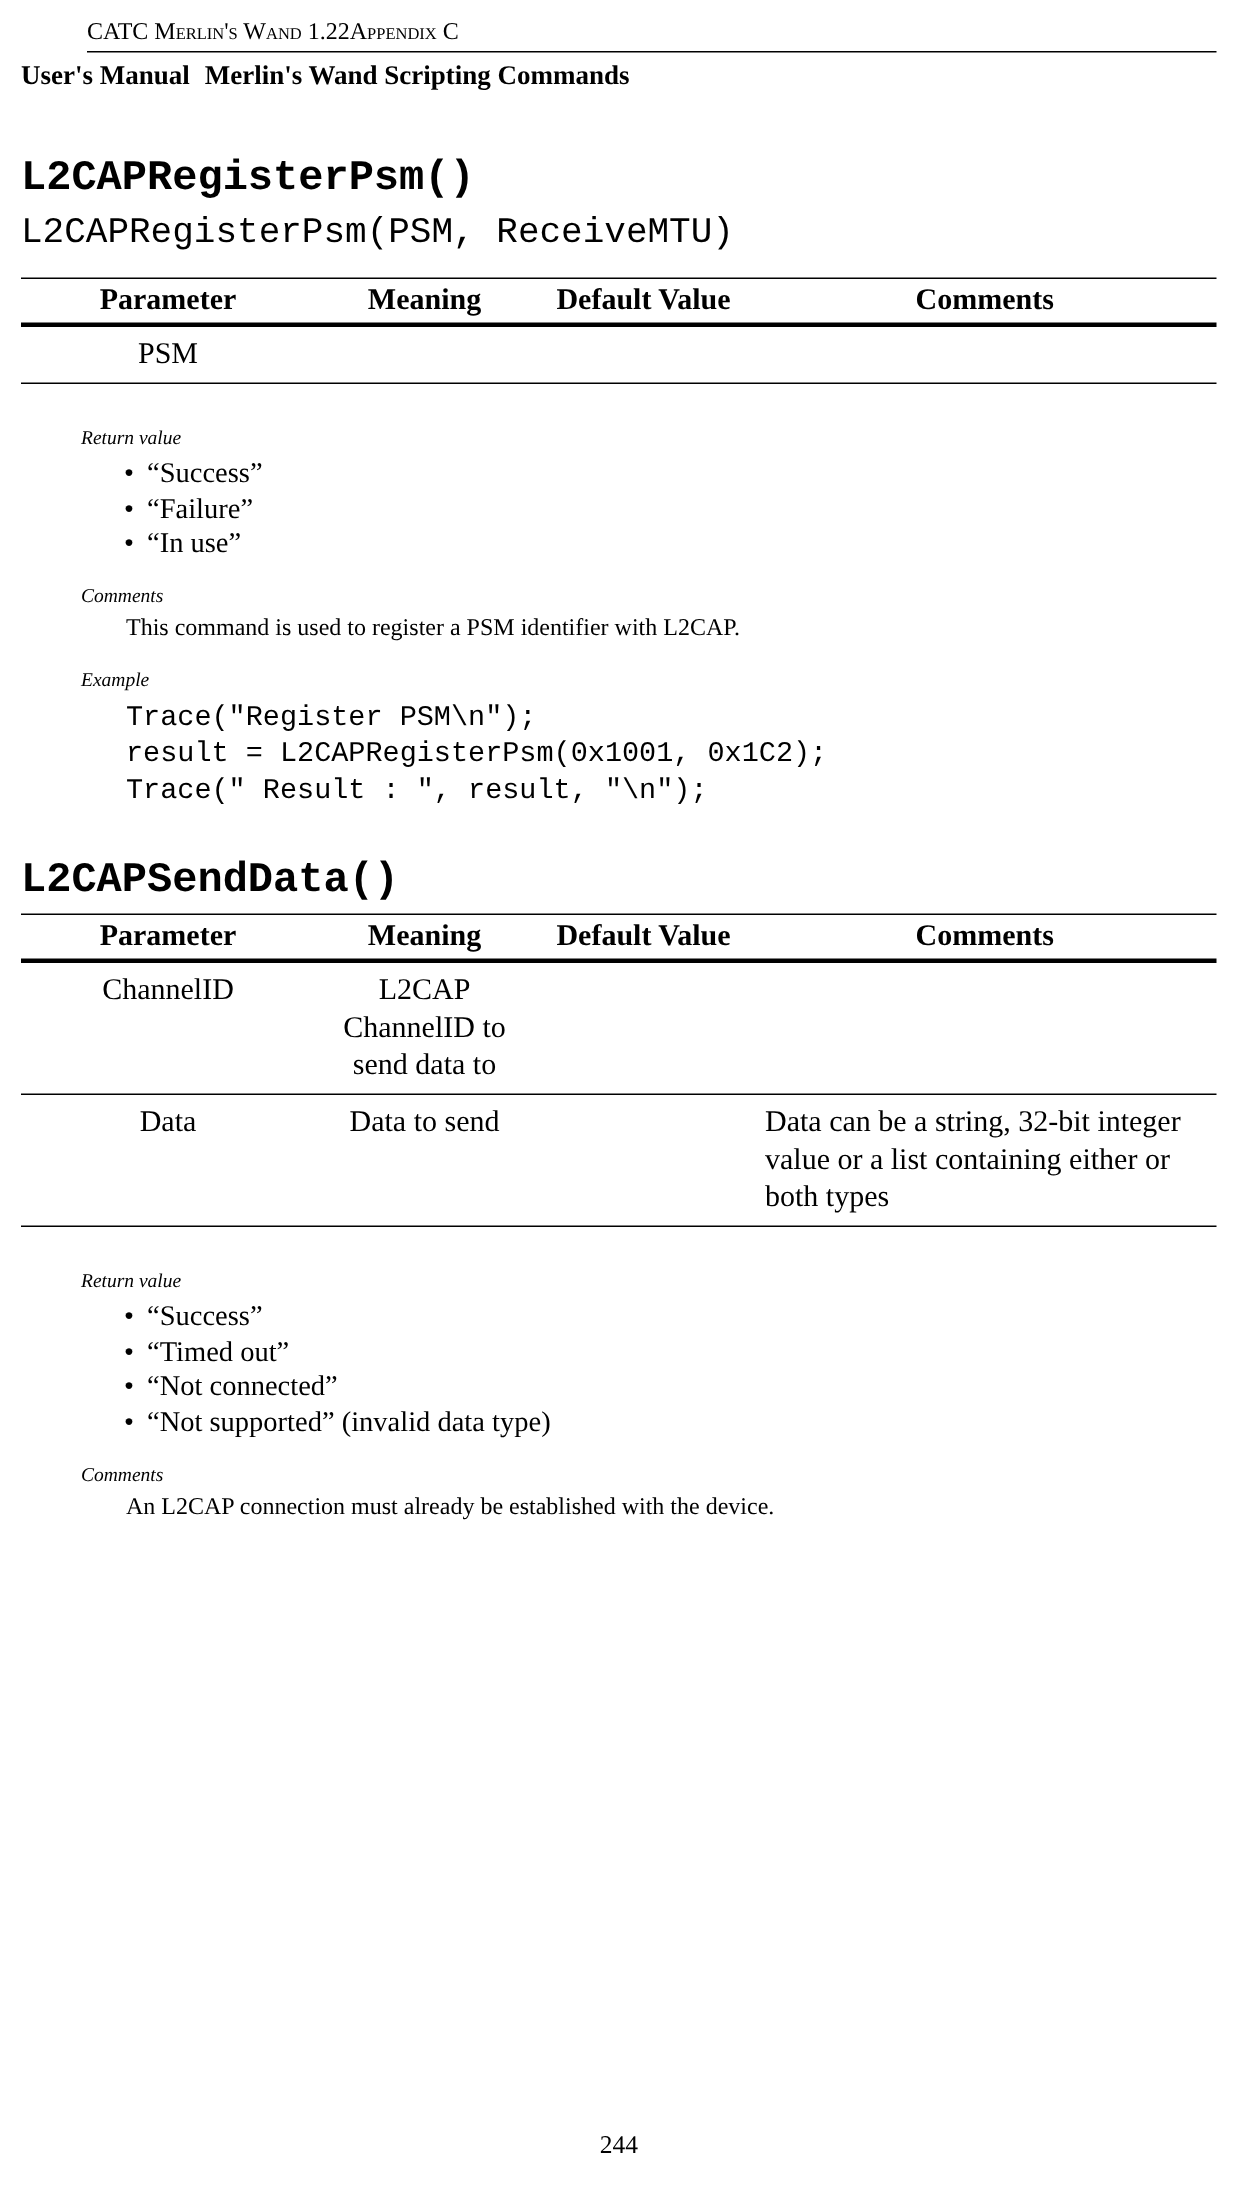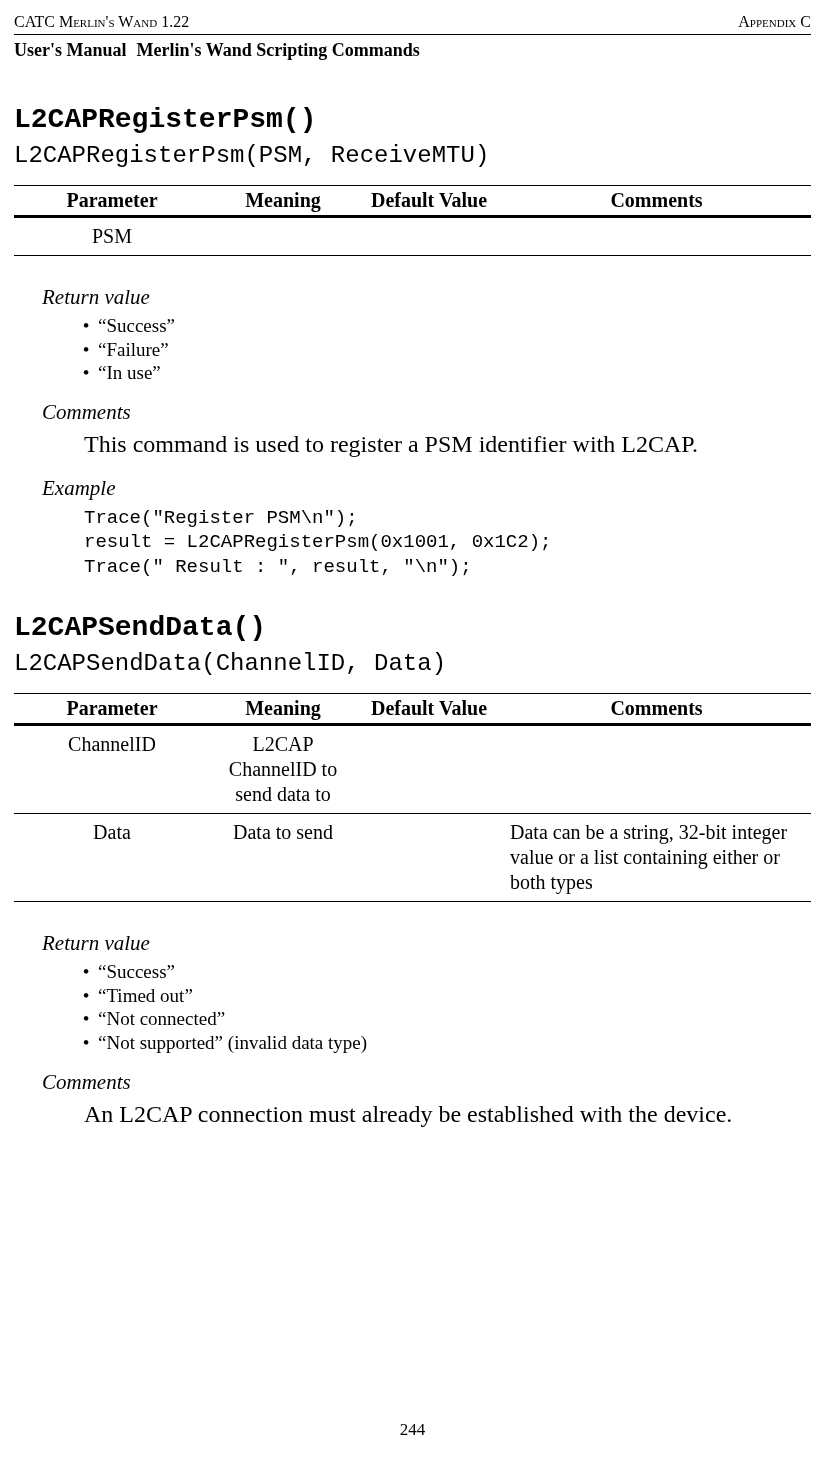--- a/index.html
+++ b/index.html
@@ -15,25 +15,26 @@
       color: #000;
     }
     .page {
       padding: 12px 14px 0 14px;
       position: relative;
       height: 1450px;
       box-sizing: border-box;
     }
     .header {
       display: flex;
-      justify-content: space-between;
+      justify-content: flex-start;
       font-size: 16px;
       border-bottom: 1.5px solid #000;
       padding-bottom: 2px;
       margin-bottom: 4px;
+      margin-left: 44px;
     }
     .header-left-top { font-variant: small-caps; }
     .header-right-top { font-variant: small-caps; text-align: right; }
     .header-row2 {
       display: flex;
       justify-content: flex-start;
       font-size: 18px;
       margin-bottom: 40px;
       gap: 10px;
     }
@@ -78,36 +79,36 @@
       padding: 6px 8px 6px 8px;
       vertical-align: top;
     }
     table.param td.c-param { text-align: center; width: 180px; }
     table.param td.c-mean { text-align: center; width: 130px; }
     table.param td.c-def   { text-align: center; width: 130px; }
     table.param td.c-comm  { text-align: left; }
 
     .section-label {
       font-style: italic;
-      font-size: 21px;
-      margin: 14px 0 4px 28px;
+      font-size: 13px;
+      margin: 14px 0 4px 40px;
     }
     ul.bullets {
       list-style: none;
       padding: 0;
       margin: 0 0 0 60px;
     }
     ul.bullets li::before {
       content: "•";
       display: inline-block;
       width: 24px;
       text-align: center;
     }
     .body-para {
-      font-size: 24px;
+      font-size: 16px;
       margin: 4px 0 16px 70px;
     }
     pre.example {
       font-family: "Courier New", Courier, monospace;
       font-size: 19px;
       margin: 4px 0 30px 70px;
       white-space: pre;
       line-height: 1.3;
     }
     .page-number {
@@ -164,21 +165,20 @@
 
   <div class="section-label">Comments</div>
   <div class="body-para">This command is used to register a PSM identifier with L2CAP.</div>
 
   <div class="section-label">Example</div>
   <pre class="example">Trace("Register PSM\n");
 result = L2CAPRegisterPsm(0x1001, 0x1C2);
 Trace(" Result : ", result, "\n");</pre>
 
   <h1 class="cmd-title">L2CAPSendData()</h1>
-  <div class="cmd-sig">L2CAPSendData(ChannelID, Data)</div>
 
   <table class="param">
     <thead>
       <tr class="thick-rule">
         <th>Parameter</th>
         <th>Meaning</th>
         <th>Default Value</th>
         <th>Comments</th>
       </tr>
     </thead>

